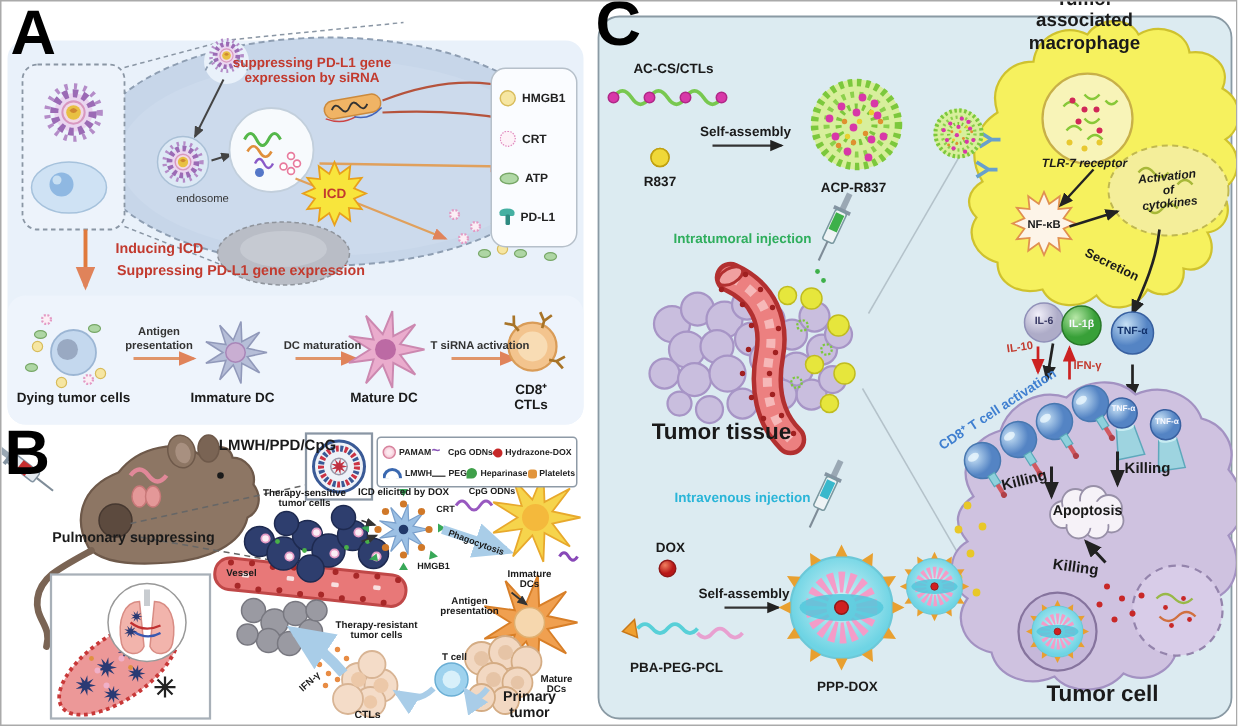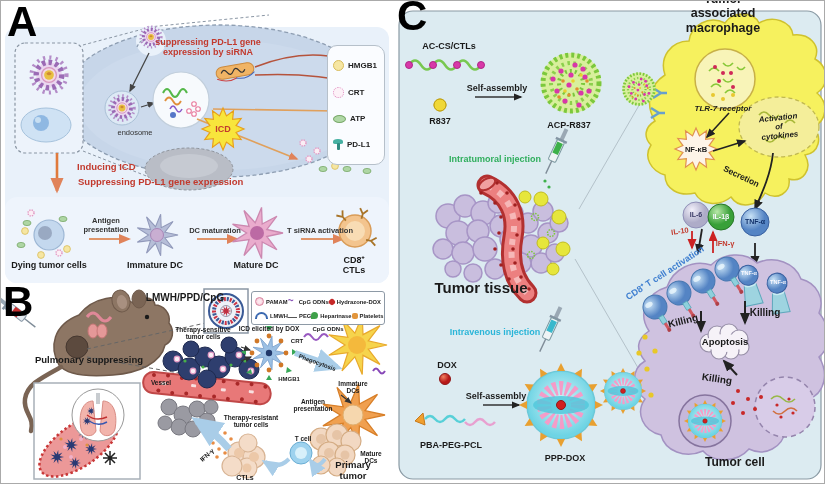--- a/index.html
+++ b/index.html
@@ -888,21 +888,21 @@
     <div class="lbl" style="left:362px;top:221px;font-size:7px;color:#10306a;">TNF-α</div>
     <div class="lbl red" style="left:287px;top:231px;font-size:7.5px;transform:translate(-50%,-50%) rotate(-8deg);">IL-10</div>
     <div class="lbl red" style="left:332px;top:243px;font-size:7.5px;">IFN-γ</div>
     <div class="lbl blue" style="left:272px;top:272px;font-size:9px;transform:translate(-50%,-50%) rotate(-33deg);white-space:nowrap;">CD8⁺ T cell activation</div>
     <div class="lbl" style="left:290px;top:320px;font-size:10px;transform:translate(-50%,-50%) rotate(-14deg);">Killing</div>
     <div class="lbl" style="left:372px;top:312px;font-size:10px;">Killing</div>
     <div class="lbl" style="left:324px;top:378px;font-size:10px;transform:translate(-50%,-50%) rotate(8deg);">Killing</div>
     <div class="lbl" style="left:332px;top:341px;font-size:9.5px;">Apoptosis</div>
     <div class="lbl white" style="left:356px;top:272px;font-size:5.5px;">TNF-α</div>
     <div class="lbl white" style="left:385px;top:281px;font-size:5.5px;">TNF-α</div>
-    <div class="lbl" style="left:342px;top:462px;font-size:12px;">Tumor cell</div>
+    <div class="lbl" style="left:342px;top:462px;font-size:15px;">Tumor cell</div>
     <div class="lbl green" style="left:102px;top:158px;font-size:9px;">Intratumoral injection</div>
     <div class="lbl" style="left:88px;top:287px;font-size:15px;">Tumor tissue</div>
     <div class="lbl cyan" style="left:102px;top:331px;font-size:9px;">Intravenous injection</div>
     <div class="lbl" style="left:54px;top:364px;font-size:9px;">DOX</div>
     <div class="lbl" style="left:103px;top:395px;font-size:9px;">Self-assembly</div>
     <div class="lbl" style="left:58px;top:444px;font-size:9px;">PBA-PEG-PCL</div>
     <div class="lbl" style="left:172px;top:447px;font-size:9px;margin-top:10px;">PPP-DOX</div>
   </div>
 
 </div>

